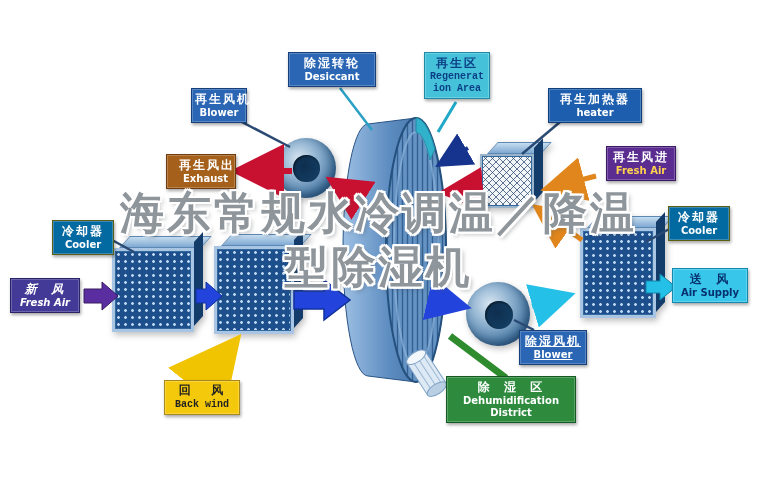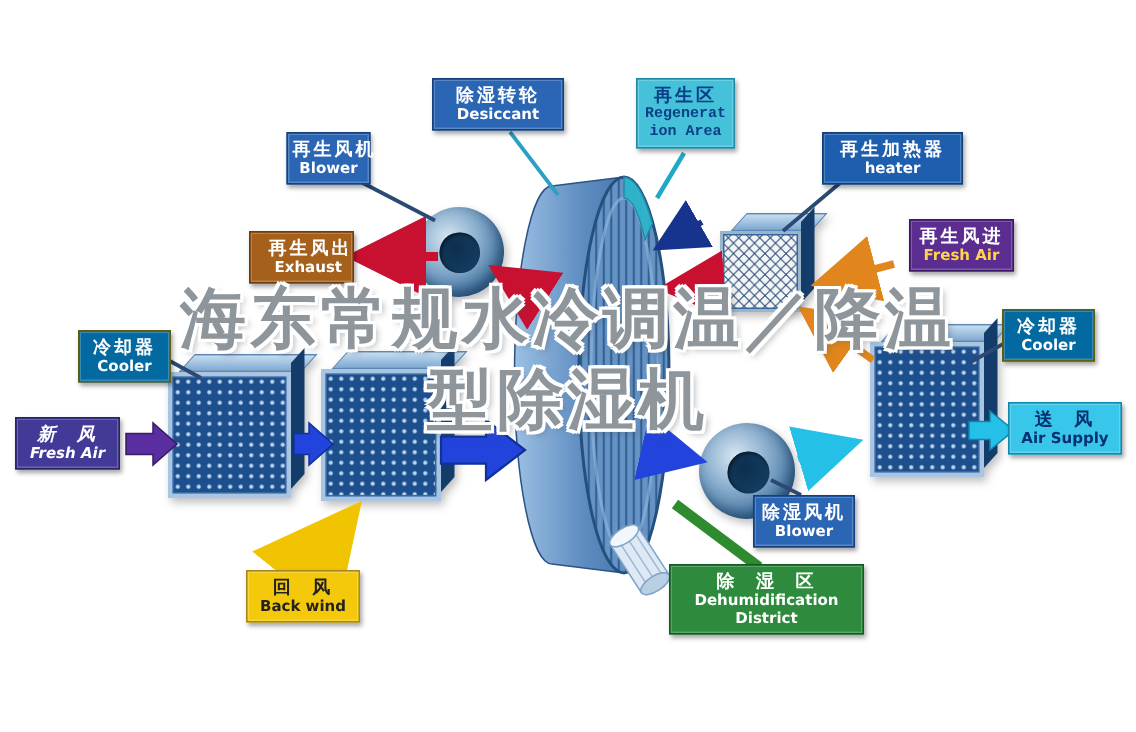--- a/index.html
+++ b/index.html
@@ -235,26 +235,26 @@
   <div class="label lab-indigo" style="left:10px;top:278px;width:70px;font-style:italic;">
     <div class="zh">新  风</div>
     <div class="en">Fresh Air</div>
   </div>
 
   <div class="label lab-skyblu" style="left:672px;top:268px;width:76px;">
     <div class="zh">送  风</div>
     <div class="en">Air Supply</div>
   </div>
 
-  <div class="label lab-yellow" style="left:164px;top:380px;width:76px;">
+  <div class="label lab-yellow" style="left:164px;top:380px;width:76px;font-family:Liberation Mono, monospace;">
     <div class="zh">回  风</div>
     <div class="en">Back wind</div>
   </div>
 
-  <div class="label lab-blue" style="left:502px;top:330px;width:68px;">
+  <div class="label lab-blue" style="left:519px;top:330px;width:68px;text-decoration:underline;">
     <div class="zh">除湿风机</div>
     <div class="en">Blower</div>
   </div>
 
   <div class="label lab-green" style="left:446px;top:376px;width:130px;">
     <div class="zh">除  湿  区</div>
     <div class="en">Dehumidification</div>
     <div class="en">District</div>
   </div>
 

